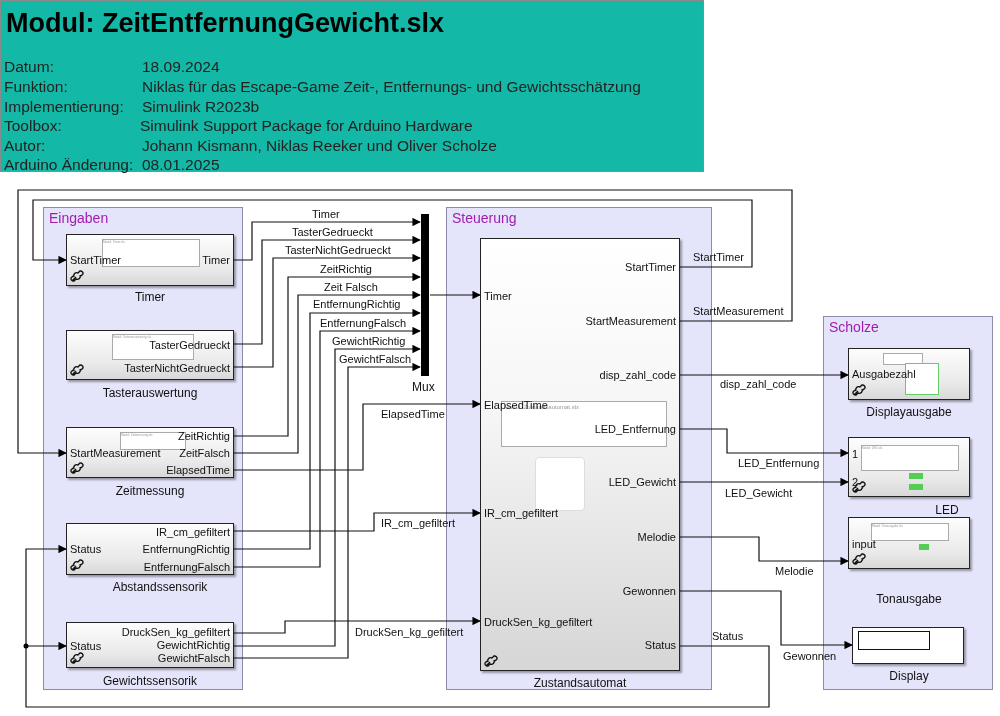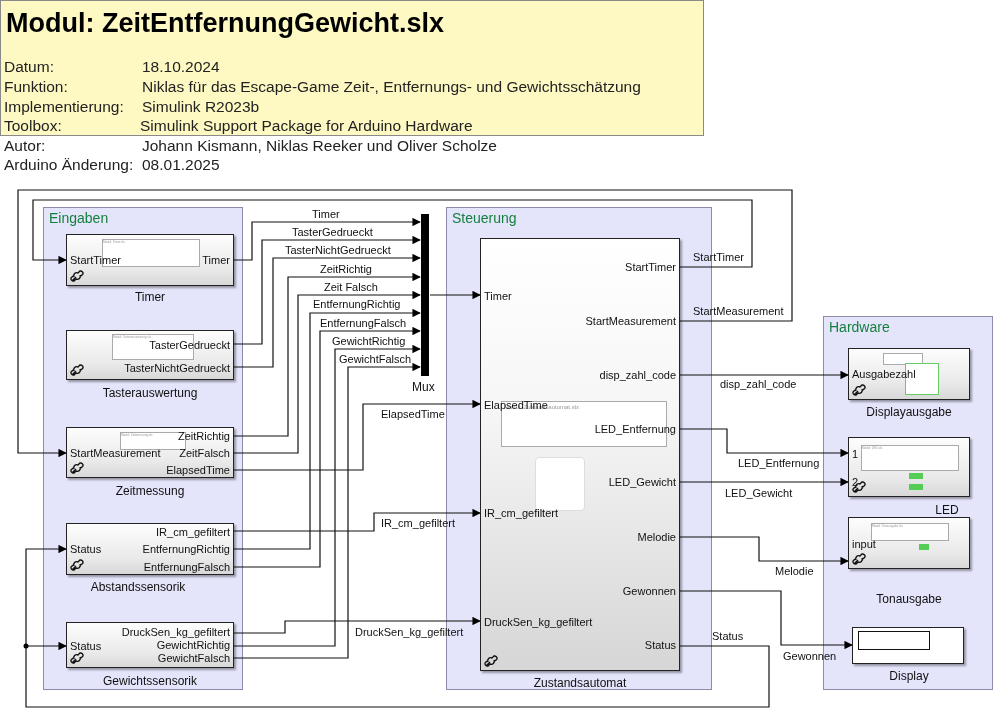--- a/index.html
+++ b/index.html
@@ -1,42 +1,42 @@
 <!DOCTYPE html>
 <html><head>
 <meta charset="utf-8">
 <style>
   html,body{margin:0;padding:0;background:#fff;}
   body{width:1000px;height:716px;position:relative;overflow:hidden;font-family:"Liberation Sans",sans-serif;color:#111;}
   .abs{position:absolute;}
-  #header{left:8px;top:7px;width:704px;height:136px;border:1.5px solid #8a8a8a;background:#fef9c3;box-sizing:border-box;}
+  #header{left:8px;top:7px;width:704px;height:172px;border:1.5px solid #8a8a8a;background:#14b8a6;box-sizing:border-box;}
   #title{position:absolute;left:6px;top:8px;font-size:27px;font-weight:bold;color:#000;}
   .meta-row{position:absolute;left:4px;font-size:15.5px;color:#222;white-space:nowrap;}
   .meta-key{position:absolute;left:0;}
   .meta-val{position:absolute;left:138px;}
   .area{position:absolute;background:#e4e4fb;border:1.5px solid #8c8ca8;box-sizing:border-box;}
-  .area-label{position:absolute;left:5px;top:2px;font-size:14px;color:#15803d;}
+  .area-label{position:absolute;left:5px;top:2px;font-size:14px;color:#a21caf;}
   .block{position:absolute;box-sizing:border-box;border:1.5px solid #222;background:linear-gradient(#fdfdfd,#e9e9e9 70%,#d8d8d8);box-shadow:2px 2px 2px rgba(0,0,0,0.35);}
   .port{position:absolute;font-size:11px;white-space:nowrap;color:#111;}
   .port.in{left:3px;}
   .port.out{right:3px;text-align:right;}
   .blk-name{position:absolute;font-size:12px;text-align:center;white-space:nowrap;transform:translateX(-50%);}
   .sig{position:absolute;font-size:11px;white-space:nowrap;color:#111;}
   .link{position:absolute;left:2px;bottom:1px;width:16px;height:16px;}
   .thumb{position:absolute;border:1px solid #aaa;background:#fff;font-size:3px;color:#999;overflow:hidden;}
   svg#wires{position:absolute;left:0;top:0;}
 </style>
 </head>
 <body>
 
 <div id="header">
   <div id="title">Modul: ZeitEntfernungGewicht.slx</div>
   <div class="meta-row" style="top:58px">
     <span class="meta-key">Datum:</span>
-    <span class="meta-val">18.10.2024</span>
+    <span class="meta-val">18.09.2024</span>
   </div>
   <div class="meta-row" style="top:78px">
     <span class="meta-key">Funktion:</span>
     <span class="meta-val">Niklas für das Escape-Game Zeit-, Entfernungs- und Gewichtsschätzung</span>
   </div>
   <div class="meta-row" style="top:98px">
     <span class="meta-key">Implementierung:</span>
     <span class="meta-val">Simulink R2023b</span>
   </div>
   <div class="meta-row" style="top:117px">
@@ -53,21 +53,21 @@
   </div>
 </div>
 
 <div class="area" style="left:43px;top:207px;width:200px;height:483px">
   <div class="area-label">Eingaben</div>
 </div>
 <div class="area" style="left:446px;top:207px;width:266px;height:483px">
   <div class="area-label">Steuerung</div>
 </div>
 <div class="area" style="left:823px;top:316px;width:170px;height:374px">
-  <div class="area-label">Hardware</div>
+  <div class="area-label">Scholze</div>
 </div>
 
 <svg id="wires" width="1000" height="716">
   <defs>
     <marker id="arr" viewBox="0 0 10 10" refX="9" refY="5" markerWidth="7" markerHeight="7" orient="auto">
       <path d="M0,0 L10,5 L0,10 z" fill="#000"></path>
     </marker>
   </defs>
   <g fill="none" stroke="#111" stroke-width="1.2">
 
@@ -163,21 +163,21 @@
 
 <div class="block" style="left:66px;top:523px;width:168px;height:52px">
   <div class="port out" style="top:2px">IR_cm_gefiltert</div>
   <div class="port in" style="top:19px">Status</div>
   <div class="port out" style="top:19px">EntfernungRichtig</div>
   <div class="port out" style="top:37px">EntfernungFalsch</div>
   <svg class="link" viewBox="0 0 16 16">
       <path d="M3,13 L7,9 M5,9 A3,3 0 0,1 9,5 L11,3 A2.5,2.5 0 0,1 14,6 L12,8 M11,7 A3,3 0 0,1 7,11 L5,13 A2.5,2.5 0 0,1 2,10 L4,8" fill="none" stroke="#111" stroke-width="1.4"></path>
     </svg>
 </div>
-<div class="blk-name" style="left:138px;top:580px">Abstandssensorik</div>
+<div class="blk-name" style="left:160px;top:580px">Abstandssensorik</div>
 
 <div class="block" style="left:66px;top:622px;width:168px;height:46px">
   <div class="port out" style="top:3px">DruckSen_kg_gefiltert</div>
   <div class="port in" style="top:17px">Status</div>
   <div class="port out" style="top:16px">GewichtRichtig</div>
   <div class="port out" style="top:29px">GewichtFalsch</div>
   <svg class="link" viewBox="0 0 16 16">
       <path d="M3,13 L7,9 M5,9 A3,3 0 0,1 9,5 L11,3 A2.5,2.5 0 0,1 14,6 L12,8 M11,7 A3,3 0 0,1 7,11 L5,13 A2.5,2.5 0 0,1 2,10 L4,8" fill="none" stroke="#111" stroke-width="1.4"></path>
     </svg>
 </div>

